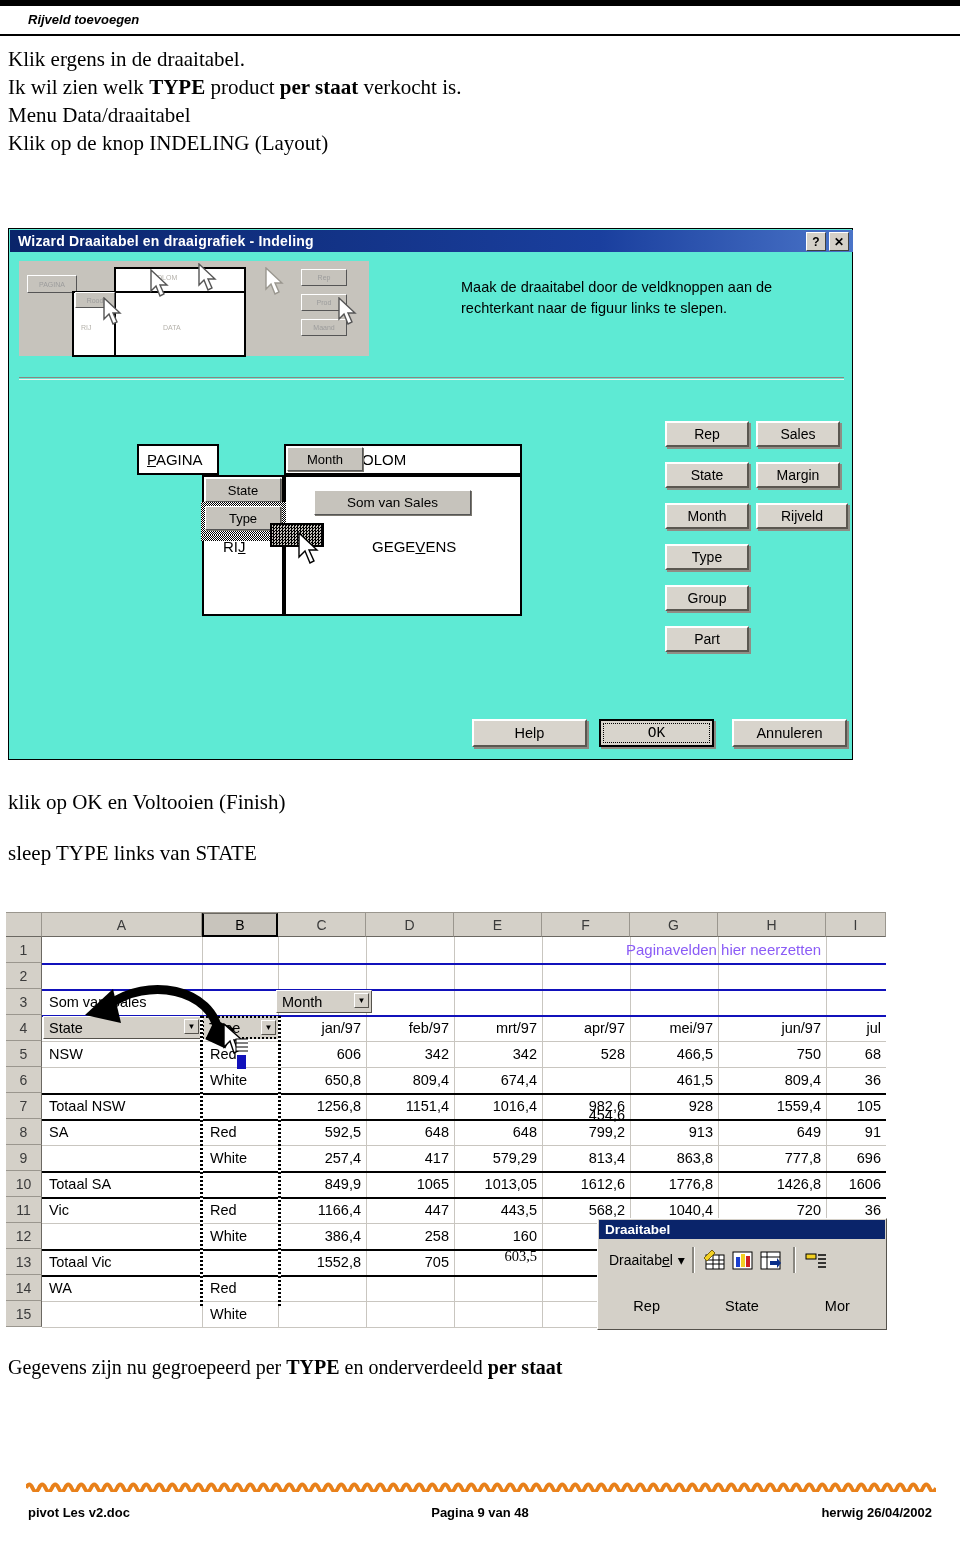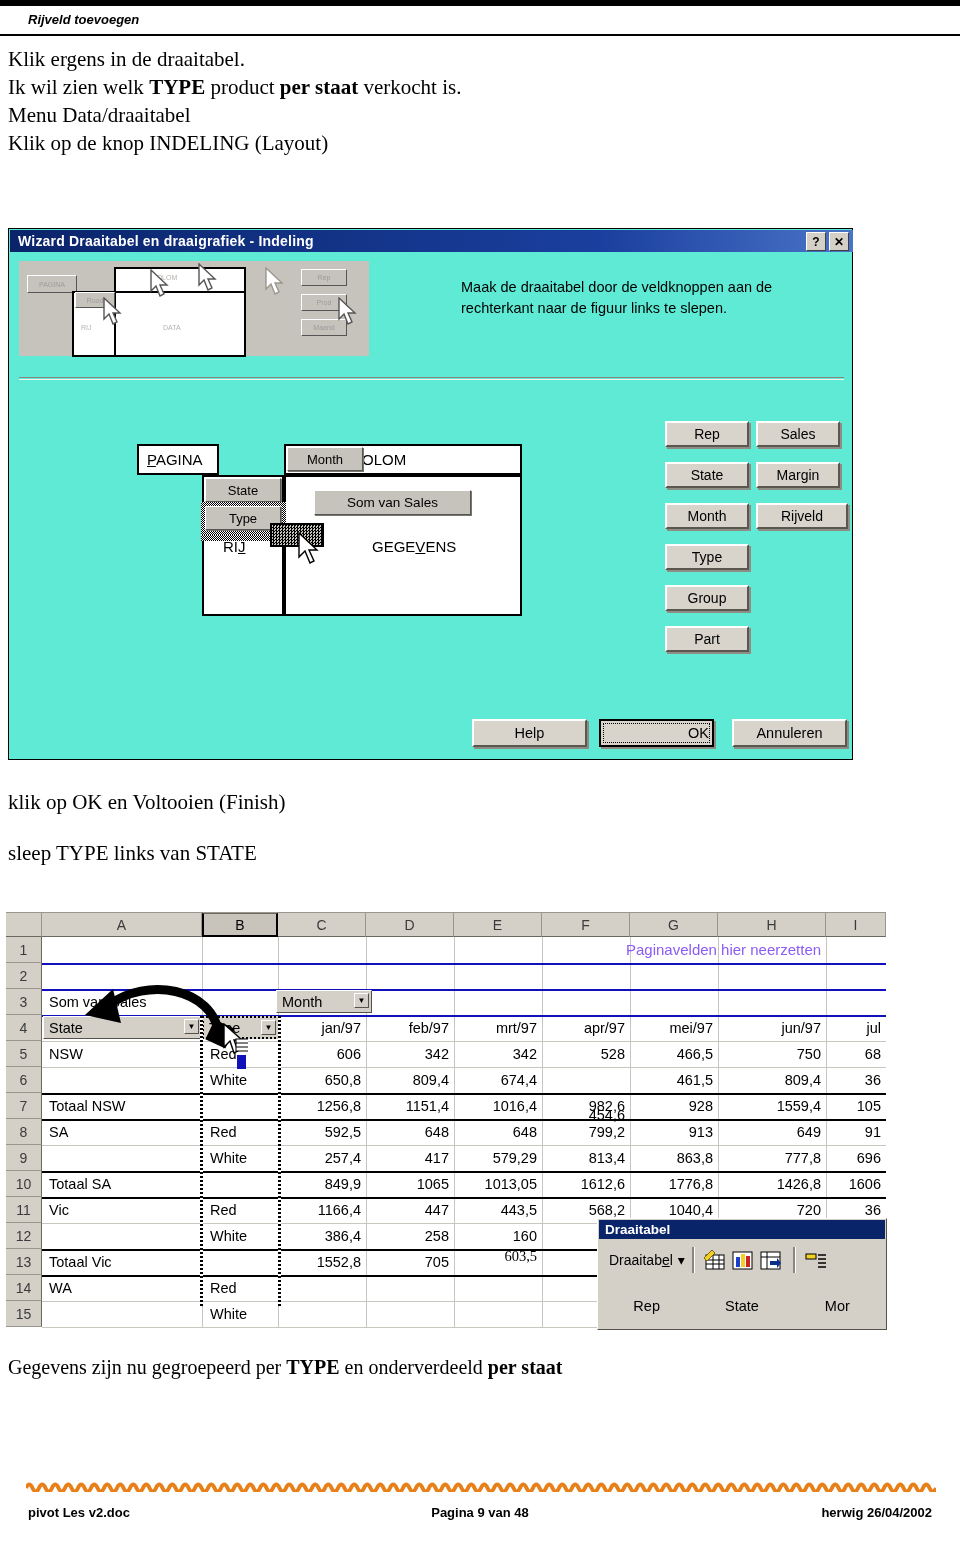--- a/index.html
+++ b/index.html
@@ -72,22 +72,22 @@
           font-family:"Liberation Sans",sans-serif;font-size:14px;color:#000;
           display:flex;align-items:center;justify-content:center;box-sizing:border-box;}
 
   
   .dbtn{position:absolute;height:28px;background:#d8d4cc;
         border:2px solid #fff;border-right-color:#5a5750;border-bottom-color:#5a5750;
         box-shadow:2px 2px 0 #8d8a82;
         font-family:"Liberation Sans",sans-serif;font-size:14.5px;color:#000;
         display:flex;align-items:center;justify-content:center;box-sizing:border-box;}
   .dbtn.default{border:2px solid #000;box-shadow:2px 2px 0 #8d8a82;}
-  .dbtn.default .inner{width:100%;height:100%;display:flex;align-items:center;justify-content:flex-end;
-        border:1px dotted #000;box-sizing:border-box;background:#d8d4cc;}
+  .dbtn.default .inner{width:100%;height:100%;display:flex;align-items:center;justify-content:center;
+        border:1px dotted #000;box-sizing:border-box;background:#d8d4cc;font-family:Liberation Mono, monospace;}
 
   
   .midtext{position:absolute;left:8px;top:790px;width:900px;}
   .midtext p{margin:0 0 26px 0;font-size:21px;color:#000;}
 
   
   .sheet{position:absolute;left:6px;top:912px;width:880px;height:418px;
          background:#fff;font-family:"Liberation Sans",sans-serif;overflow:hidden;
          border-top:1px solid #9a968e;}
   .colhdr{position:absolute;left:0;top:0;height:24px;background:#d4d0c8;

